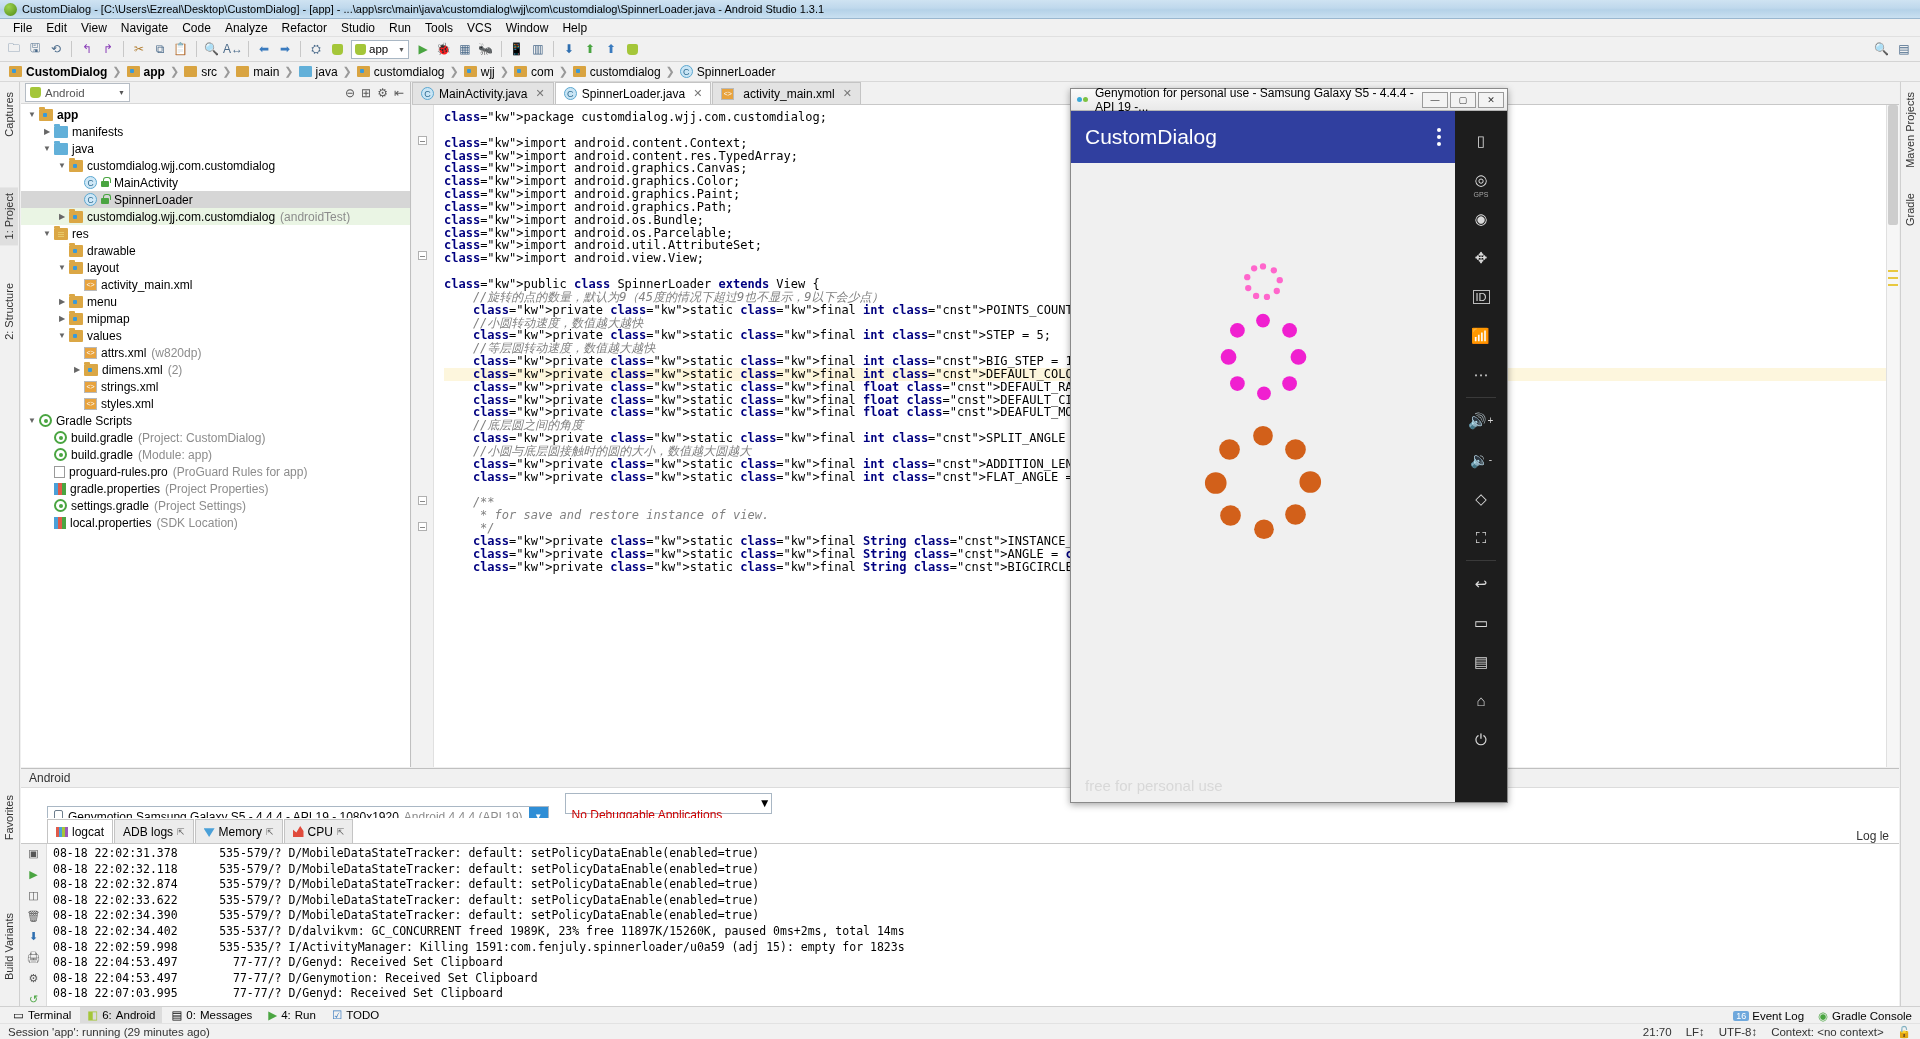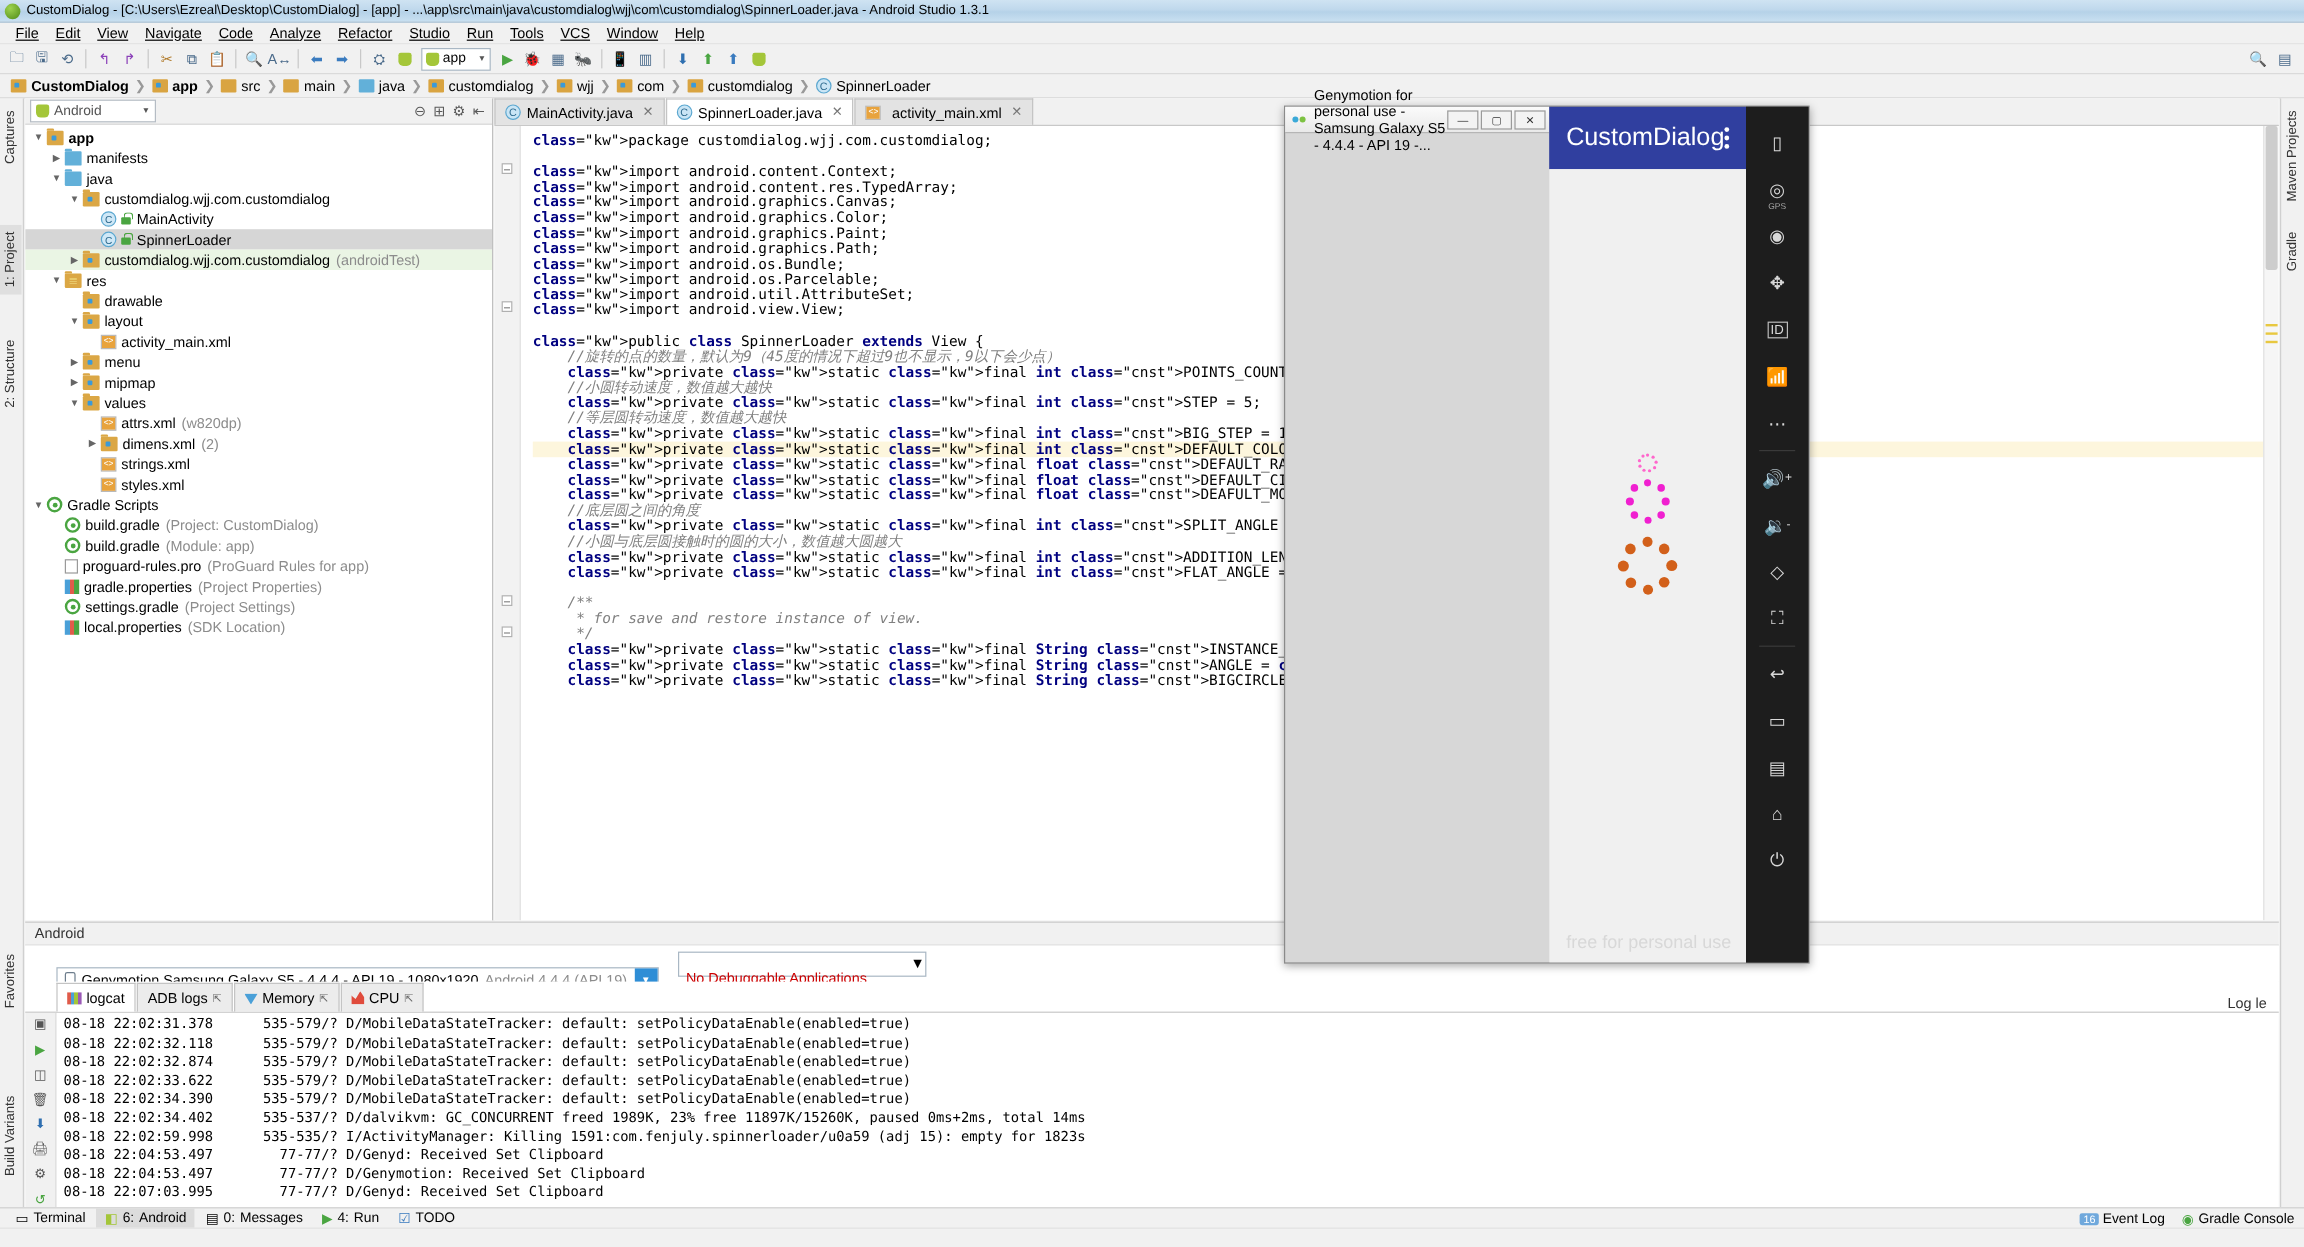--- a/index.html
+++ b/index.html
@@ -24,21 +24,21 @@
     width:13px;height:13px;border-radius:50%;
     background:radial-gradient(circle at 35% 30%, #9dd34f, #4f8a16);
     margin-right:5px; flex:none;
   }
   #titlebar .tb-text { white-space:nowrap; overflow:hidden; font-size:11px;}
   
   #menubar {
     height:18px; background:#f1f1f1; display:flex; align-items:center;
     padding-left:6px; border-bottom:1px solid #e0e0e0;
   }
-  #menubar .mi { padding:0 7px; font-size:12px; line-height:18px; cursor:default;text-decoration:underline;}
+  #menubar .mi { padding:0 7px; font-size:12px; line-height:18px; cursor:default;}
   
   #toolbar {
     height:25px; background:#f1f1f1; display:flex; align-items:center;
     border-bottom:1px solid #d4d4d4; padding-left:4px; gap:1px;
   }
   .tb-btn {
     width:20px;height:20px;display:flex;align-items:center;justify-content:center;
     font-size:12px; color:#4a6a8a; position:relative;
   }
   .tb-sep{width:1px;height:16px;background:#c8c8c8;margin:0 4px;}
@@ -184,21 +184,21 @@
   }
   #sb-tools{height:17px;display:flex;align-items:center;padding-left:6px;gap:2px;font-size:11.5px;border-bottom:1px solid #e2e2e2;}
   .sbtab{display:flex;align-items:center;gap:4px;padding:1px 7px;}
   .sbtab.active{background:#dcdcdc;}
   #sb-status{height:15px;display:flex;align-items:center;padding-left:8px;font-size:11.5px;color:#333;}
   #sb-right{margin-left:auto;display:flex;align-items:center;gap:14px;padding-right:8px;color:#333;}
   
   #geny{
     position:absolute;left:1070px;top:88px;width:438px;height:715px;
     background:#d7d7d7;border:1px solid #8a8a8a;box-shadow:0 2px 7px rgba(0,0,0,.35);
-    display:flex;flex-direction:row;
+    display:flex;flex-direction:column;
   }
   #geny-title{
     height:22px;background:linear-gradient(to bottom,#fbfbfb,#e9e9e9);
     display:flex;align-items:center;padding-left:6px;font-size:12px;border-bottom:1px solid #b5b5b5;
   }
   .geny-logo{width:13px;height:11px;margin-right:5px;flex:none;position:relative;}
   .geny-logo::before,.geny-logo::after{content:'';position:absolute;top:3px;width:5px;height:5px;border-radius:50%;background:#3ba9d8;}
   .geny-logo::before{left:0;}
   .geny-logo::after{left:6px;background:#7dc242;}
   #geny-wbtns{margin-left:auto;display:flex;gap:2px;padding-right:3px;}
@@ -657,20 +657,30 @@
     <span class="sbtab">
       <span style="color:#4aa541;">▶</span>
       <span>4:</span>
       <span>Run</span>
     </span>
     <span class="sbtab">
       <span style="color:#3a7bbf;">☑</span>
       <span>TODO</span>
     </span>
   </div>
+  <div id="sb-status">
+    <span>Session 'app': running (29 minutes ago)</span>
+    <span id="sb-right">
+      <span>21:70</span>
+      <span>LF↕</span>
+      <span>UTF-8↕</span>
+      <span>Context: &lt;no context&gt;</span>
+      <span>🔓</span>
+    </span>
+  </div>
   <div style="position:absolute;right:8px;top:0;height:17px;display:flex;align-items:center;gap:14px;font-size:11.5px;">
     <span style="display:flex;align-items:center;gap:3px;">
       <span style="background:#6fa8dc;color:#fff;border-radius:2px;padding:0 3px;font-size:9px;">16</span>
       <span>Event Log</span>
     </span>
     <span style="display:flex;align-items:center;gap:4px;">
       <span style="color:#4aa541;">◉</span>
       <span>Gradle Console</span>
     </span>
   </div>

